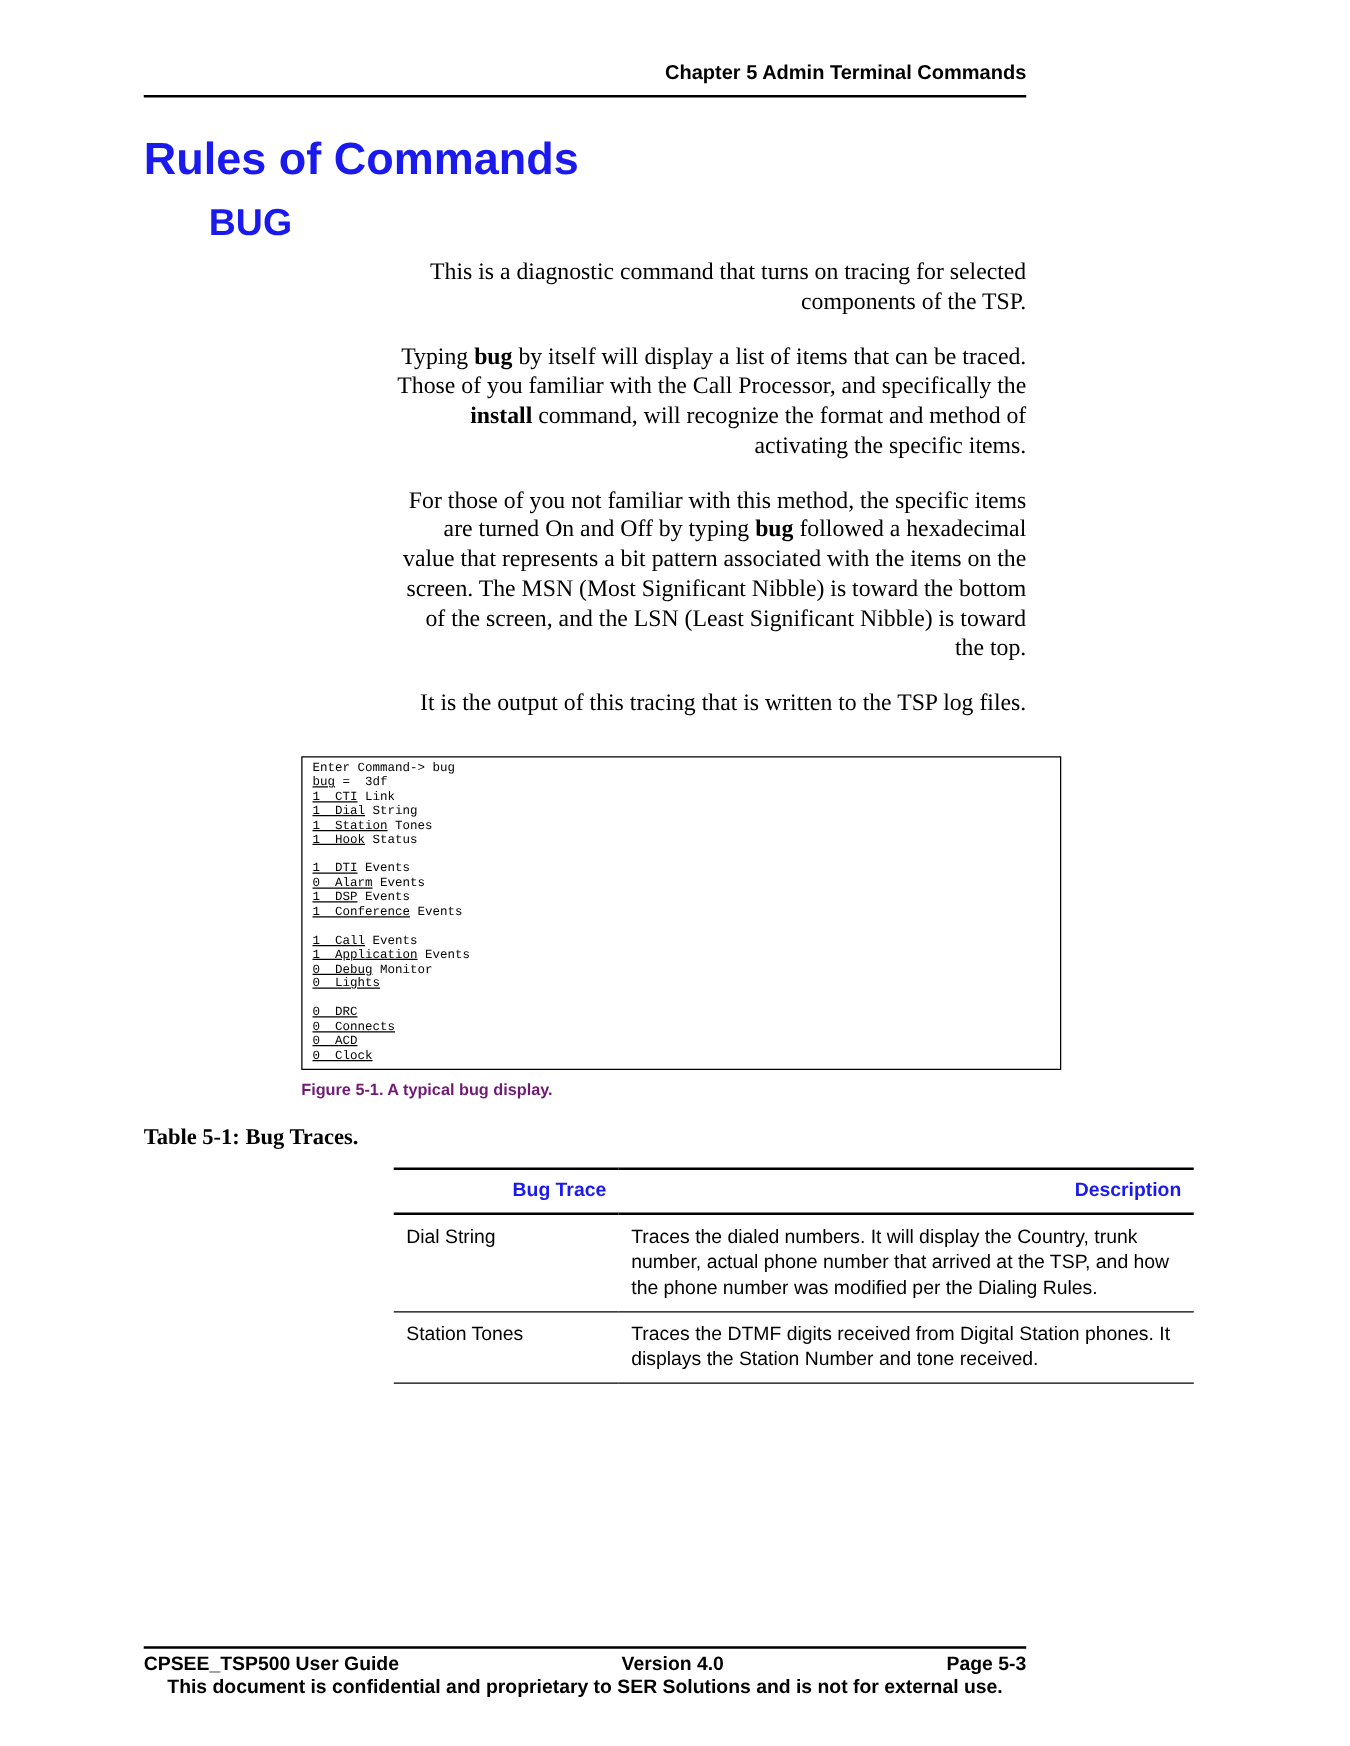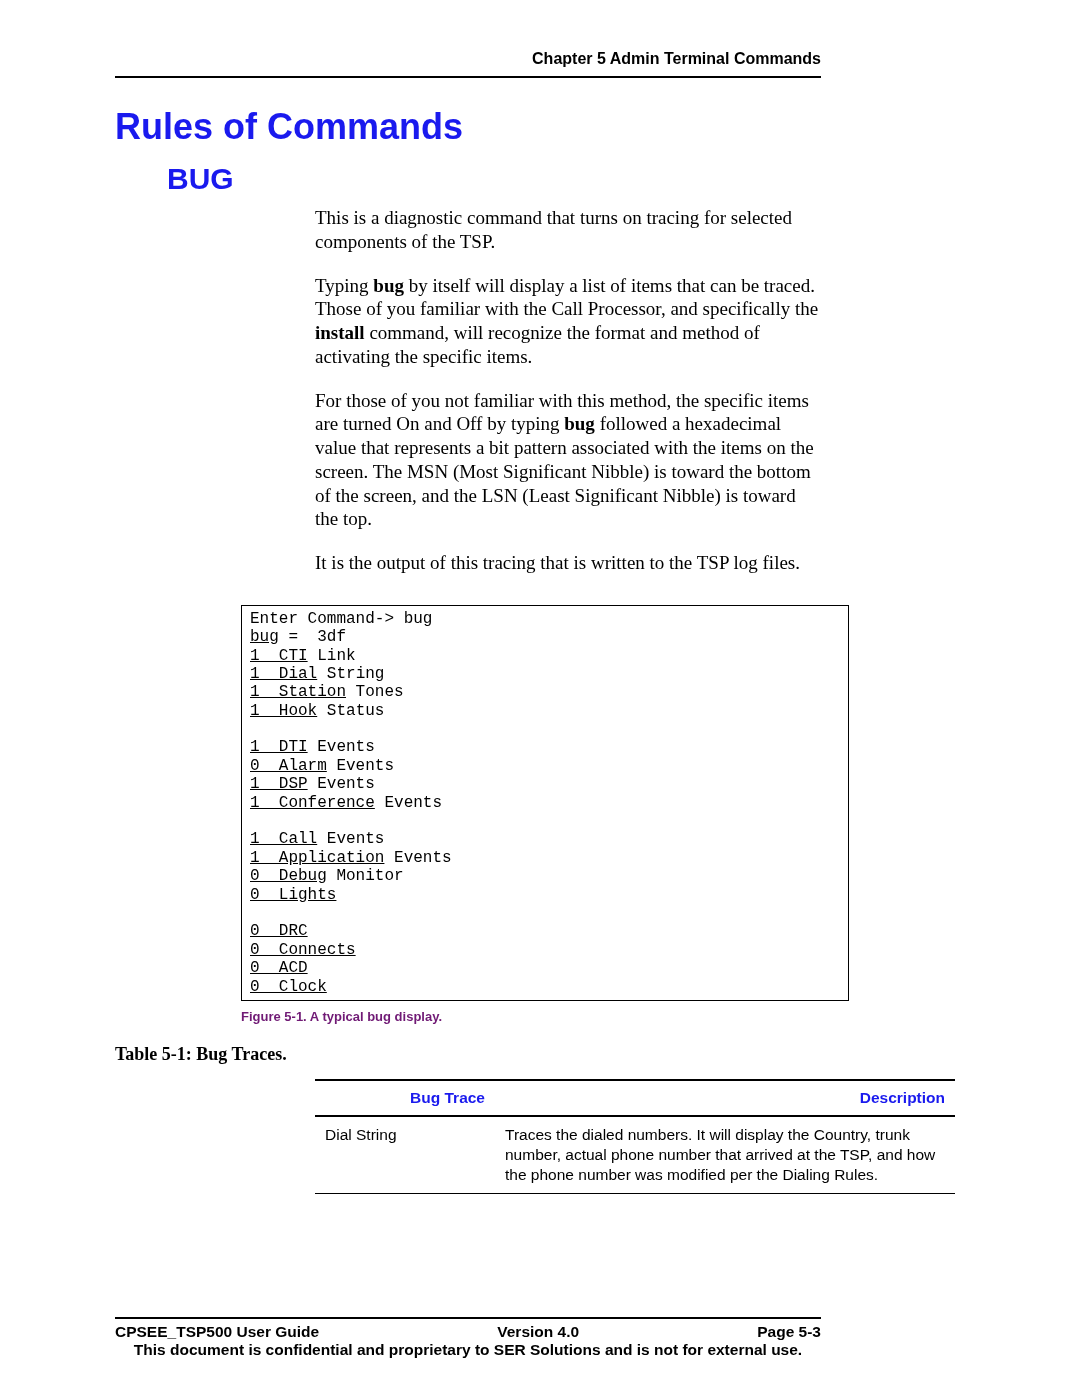--- a/index.html
+++ b/index.html
@@ -40,34 +40,35 @@
     color: #1a1aee;
     font-family: Arial, Helvetica, sans-serif;
     font-weight: bold;
     font-size: 30px;
     margin: 0 0 10px 52px;
   }
   .body-block {
     margin-left: 200px;
     font-size: 19px;
     line-height: 1.25;
+    text-align: right;
   }
   .body-block p {
     margin: 0 0 20px 0;
   }
   .body-block .b {
     font-weight: bold;
   }
   .figure-box {
     margin: 30px 0 8px 126px;
     border: 1px solid #000000;
     width: 590px;
     padding: 4px 8px 4px 8px;
     font-family: "Courier New", Courier, monospace;
-    font-size: 16px;
+    font-size: 10px;
     line-height: 1.15;
     white-space: pre;
   }
   .figure-box .u {
     text-decoration: underline;
   }
   .fig-caption {
     margin: 4px 0 20px 126px;
     color: #701a75;
     font-family: Arial, Helvetica, sans-serif;
@@ -190,20 +191,24 @@
       <tr>
         <th>Bug Trace</th>
         <th>Description</th>
       </tr>
     </thead>
     <tbody>
       <tr>
         <td>Dial String</td>
         <td>Traces the dialed numbers.  It will display the Country, trunk number, actual phone number that arrived at the TSP, and how the phone number was modified per the Dialing Rules.</td>
       </tr>
+      <tr>
+        <td>Station Tones</td>
+        <td>Traces the DTMF digits received from Digital Station phones.  It displays the Station Number and tone received.</td>
+      </tr>
     </tbody>
   </table>
 
   <div class="footer">
     <hr class="bottom-rule">
     <div class="footer-row1">
       <span>CPSEE_TSP500 User Guide</span>
       <span>Version 4.0</span>
       <span>Page 5-3</span>
     </div>

